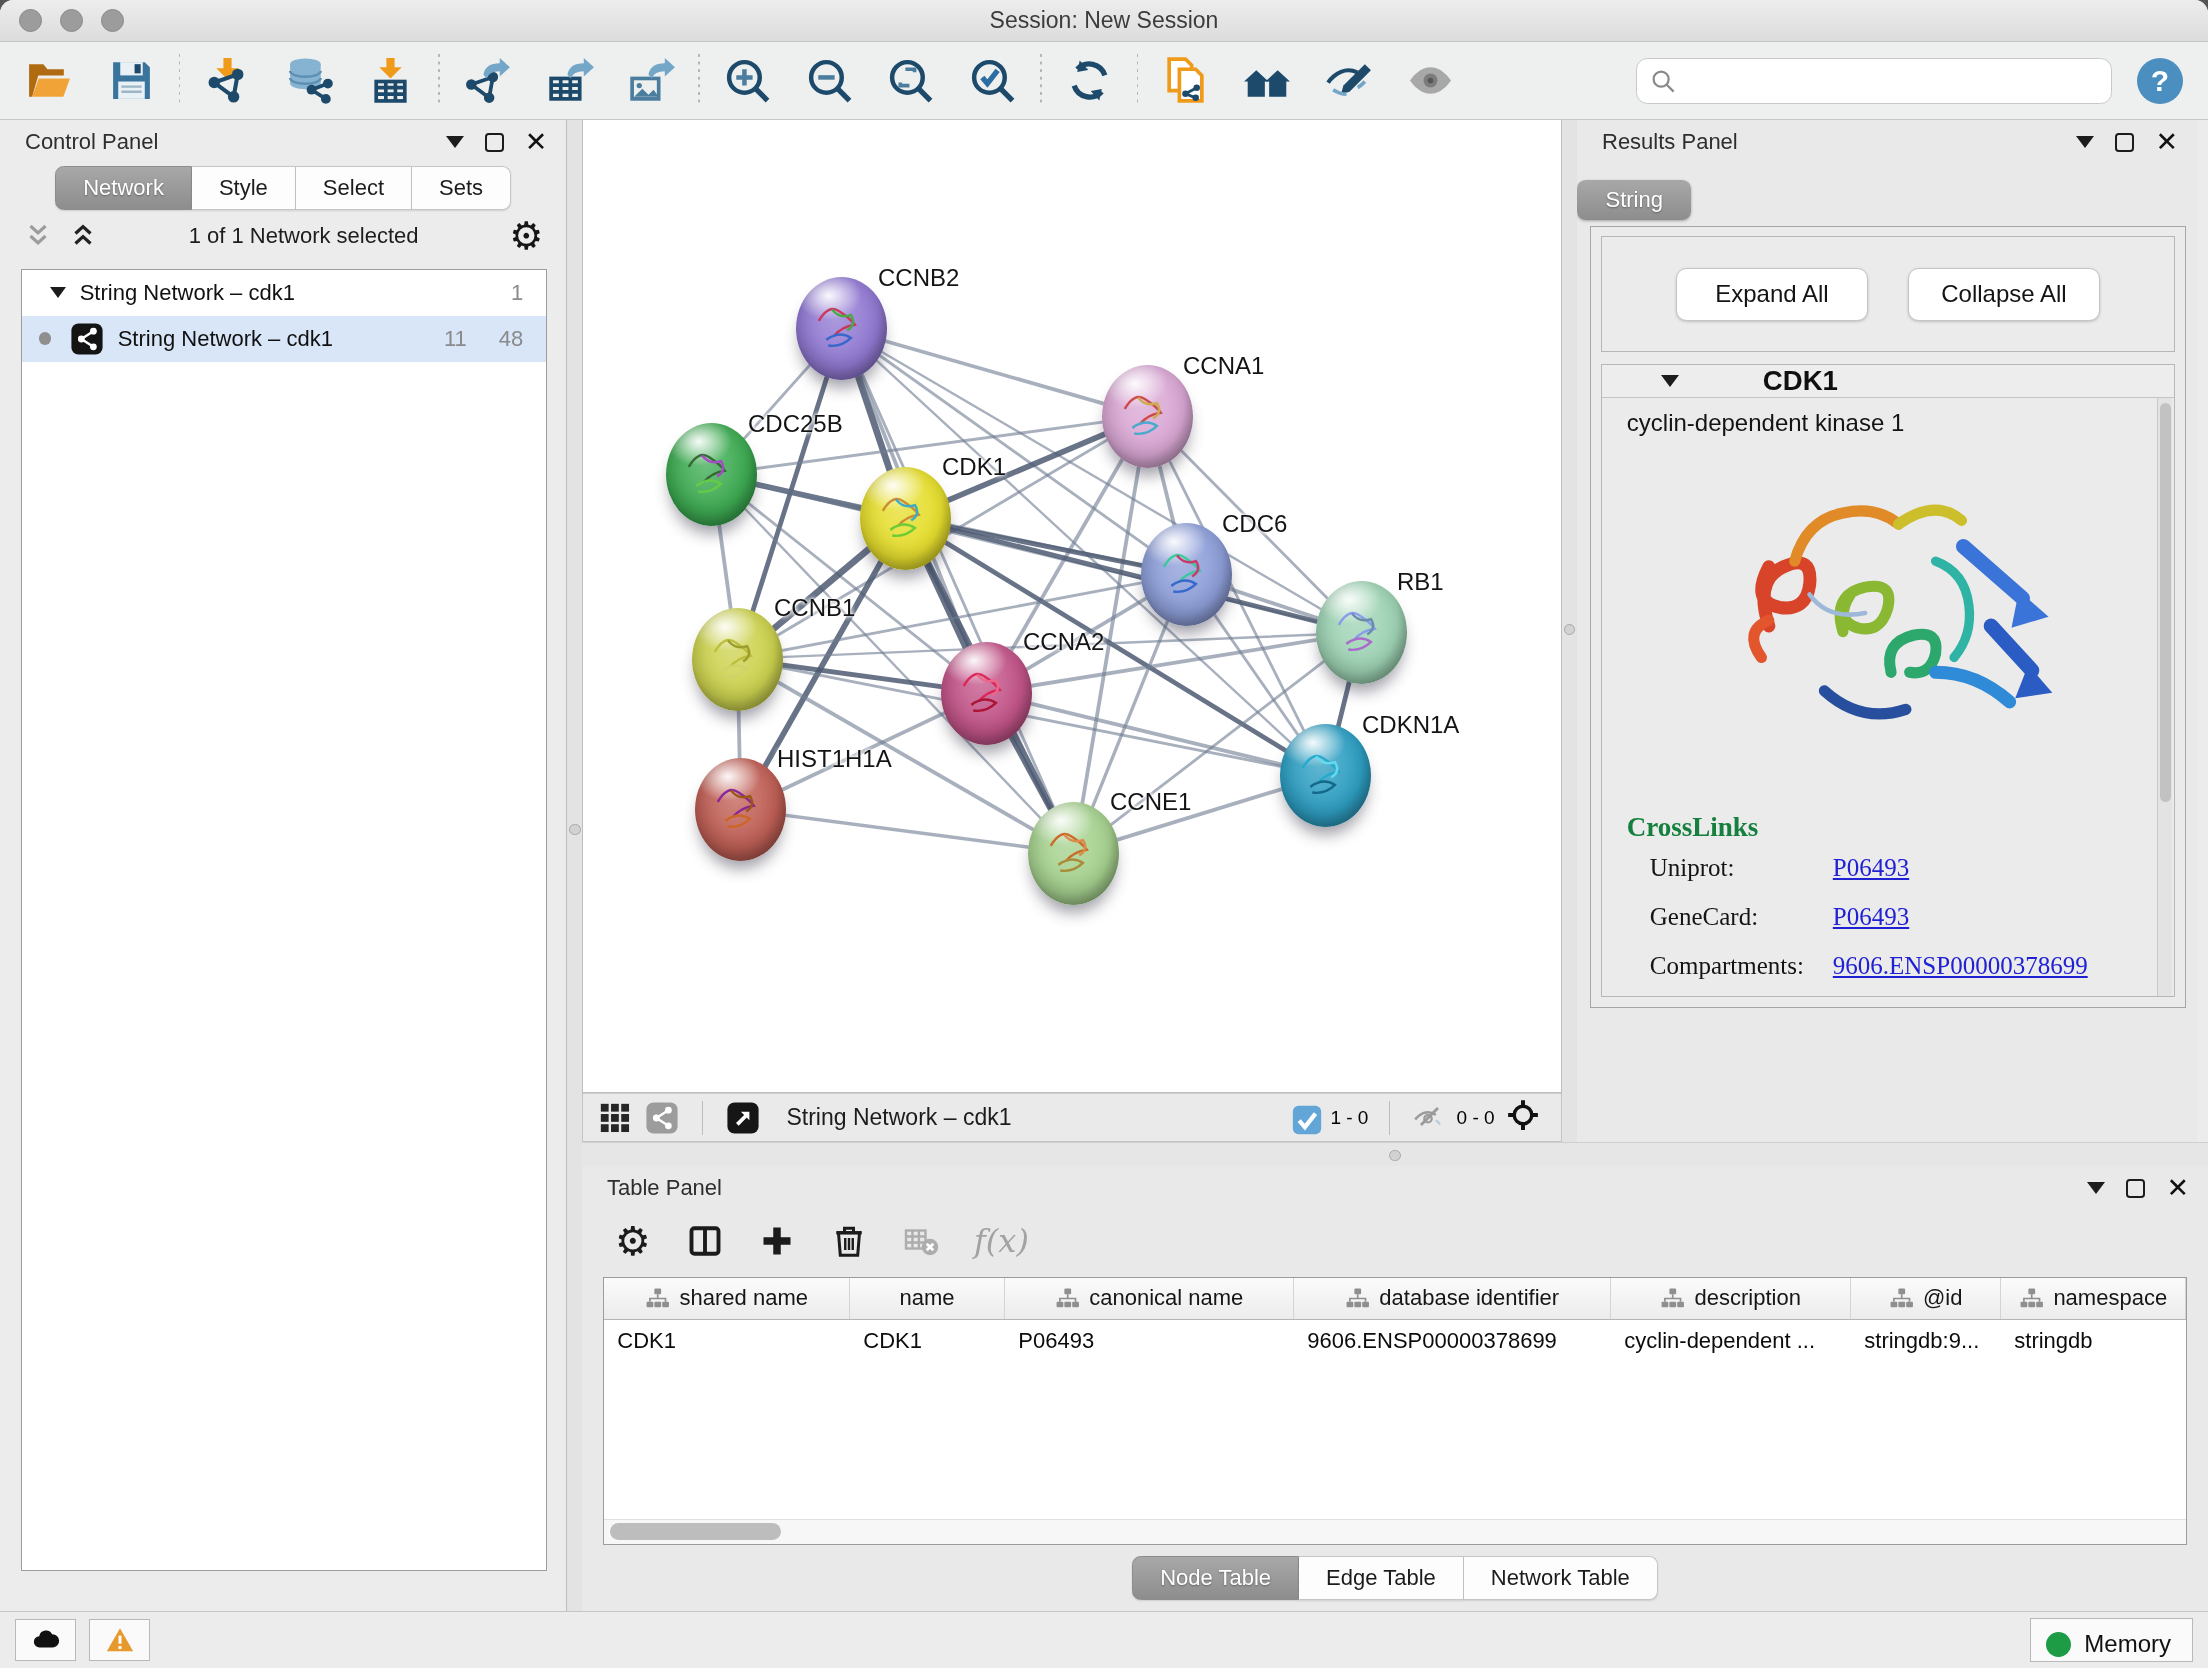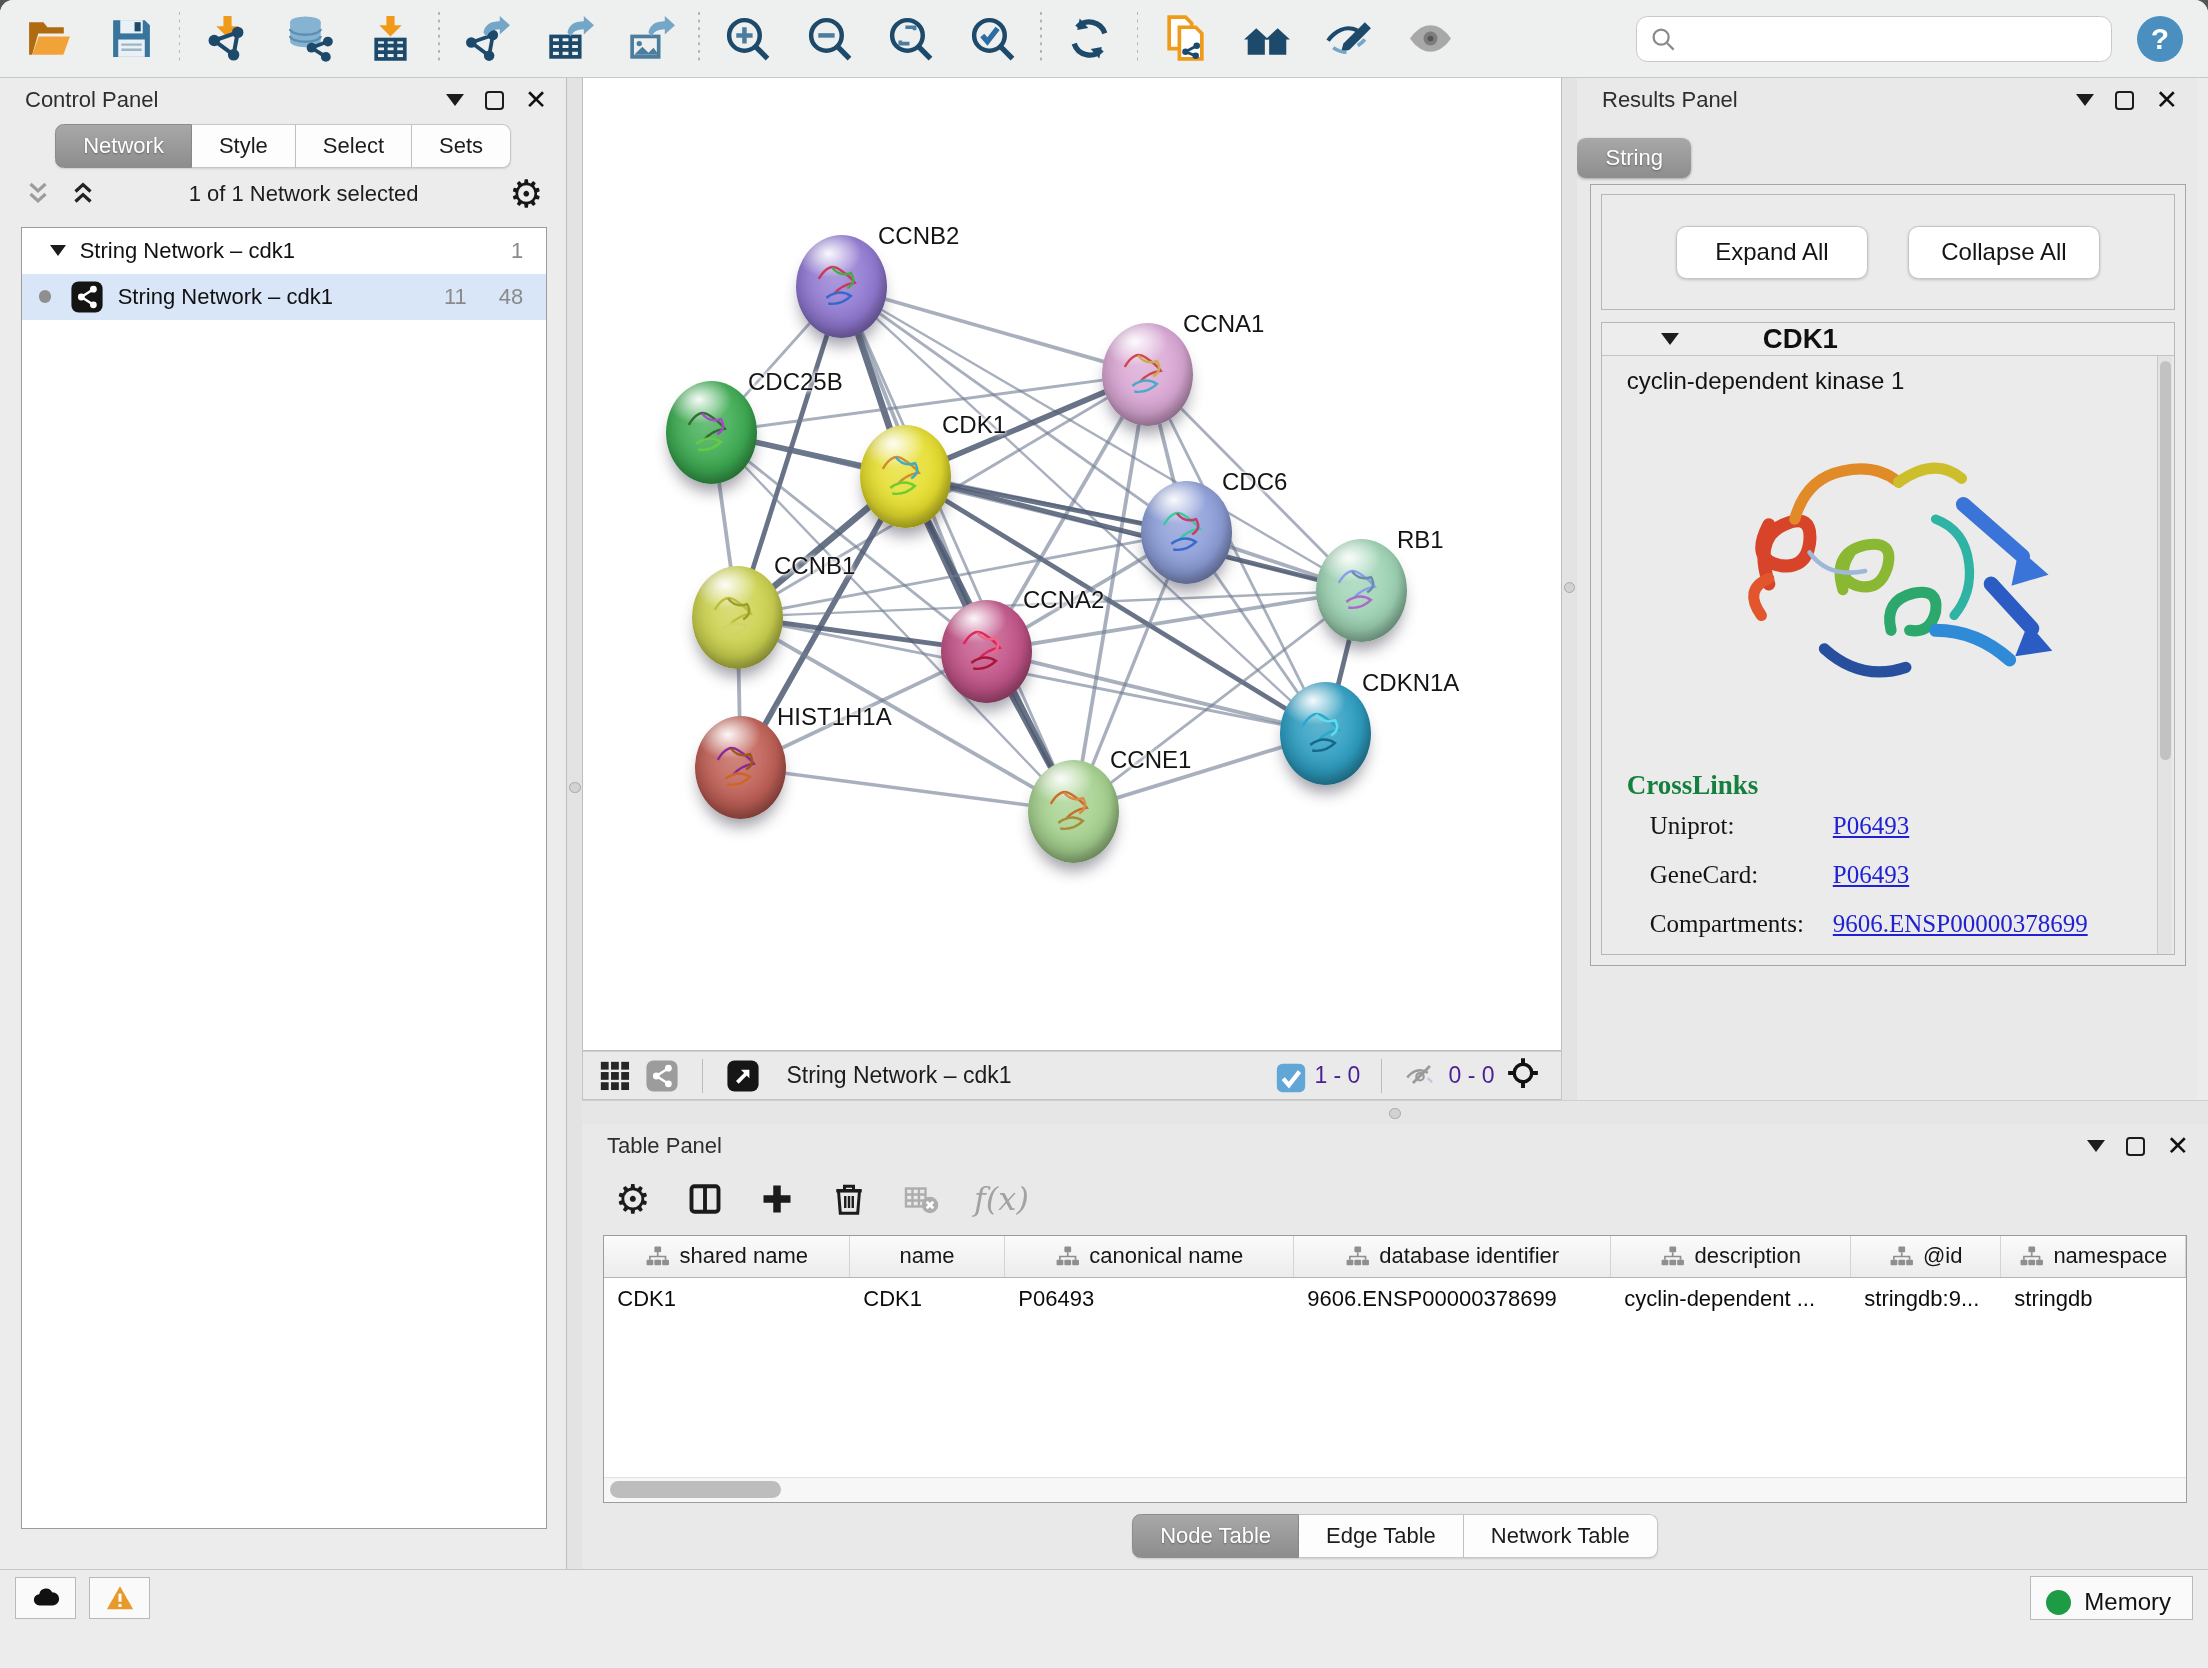--- a/index.html
+++ b/index.html
@@ -70,21 +70,21 @@
   .node { position:absolute; width:91px; height:103px; border-radius:50%; cursor:pointer; }
   .node svg { position:absolute; left:0; top:0; width:91px; height:103px; }
   .node-label { position:absolute; font-size:24px; color:#141414; text-shadow:0 0 4.8px #fff,0 0 4.8px #fff,0 0 2.9px #fff; white-space:nowrap; pointer-events:none; }
 
   .canvas-toolbar { height:49px; background:#eaeaea; border:1px solid #c4c4c4; border-top:1px solid #cfcfcf; display:flex; align-items:center; padding:0 15px; gap:13.3px; }
   .ct-icon { width:34px; height:34px; cursor:pointer; }
   .ct-icon svg { width:34px; height:34px; }
   .ct-sep { width:1px; height:34px; background:#bdbdbd; margin:0 9.5px; }
   .ct-name { font-size:23px; color:#1c1c1c; margin-left:13.3px; }
   .ct-right { margin-left:auto; display:flex; align-items:center; gap:11.4px; }
-  .ct-count { font-size:23px; color:#4c1d95; }
+  .ct-count { font-size:19px; color:#000000; }
 
   .h-splitter { height:24px; background:#e6e6e6; border-top:1px solid #cfcfcf; position:relative; }
   .h-splitter .knob { position:absolute; left:50%; top:6.7px; width:11.4px; height:11.4px; margin-left:-5.7px; border-radius:50%; background:#d2d2d2; border:1px solid #a9a9a9; }
 
   
   .results-col { width:620px; background:#e9e9e9; display:flex; flex-direction:column; }
   .rp-tabrow { display:flex; justify-content:flex-start; margin-top:16px; }
   .rp-tab { padding:0 28.5px; height:40px; display:flex; align-items:center; border-radius:8.6px; background:linear-gradient(#a8a8a8,#8d8d8d); color:#fff; font-size:22px; text-shadow:0 1px 1.9px rgba(0,0,0,.35); box-shadow:0 1px 2.9px rgba(0,0,0,.3); cursor:pointer; }
   .rp-outer { margin:5.7px 11.4px 0 13.3px; border:1.9px solid #a6a6a6; background:#ebebeb; height:782px; display:flex; flex-direction:column; padding:9.5px; }
   .rp-btnbox { border:1.9px solid #b7b7b7; height:116px; display:flex; align-items:center; justify-content:center; gap:40px; flex:none; }
@@ -125,20 +125,28 @@
   .sb-btn { width:61px; height:42px; background:#fafafa; border:1.9px solid #b9b9b9; display:flex; align-items:center; justify-content:center; cursor:pointer; }
   .sb-btn svg { width:30px; height:30px; }
   .memory-btn { margin-left:auto; height:44px; padding:8px 21px 0 15px; background:#fafafa; border:1.9px solid #b9b9b9; display:flex; align-items:center; gap:13.3px; font-size:24px; color:#111; cursor:pointer; }
   .memory-dot { width:25px; height:25px; border-radius:50%; }
 </style>
 </head>
 <body>
 
 <div class="app">
 
+  <div class="titlebar">
+    <div class="traffic">
+      <span></span>
+      <span></span>
+      <span></span>
+    </div>
+    <div class="win-title">Session: New Session</div>
+  </div>
 
   <div class="toolbar">
     <div id="tb-groups" style="display:flex;align-items:center;">
         <div class="tb-group">
           <span class="tb-btn">
             <svg viewBox="0 0 24 24">
               <path d="M2 4h7l2 2.5h8v3H6.5L3.5 20H2z" fill="#b06a10"></path>
               <path d="M3.5 20l3.2-9H22l-3.2 9z" fill="#f2a338"></path>
             </svg>
           </span>

